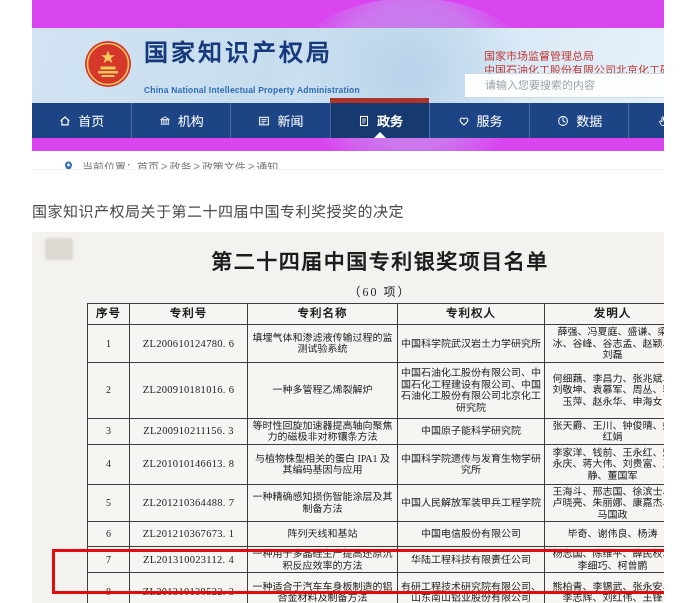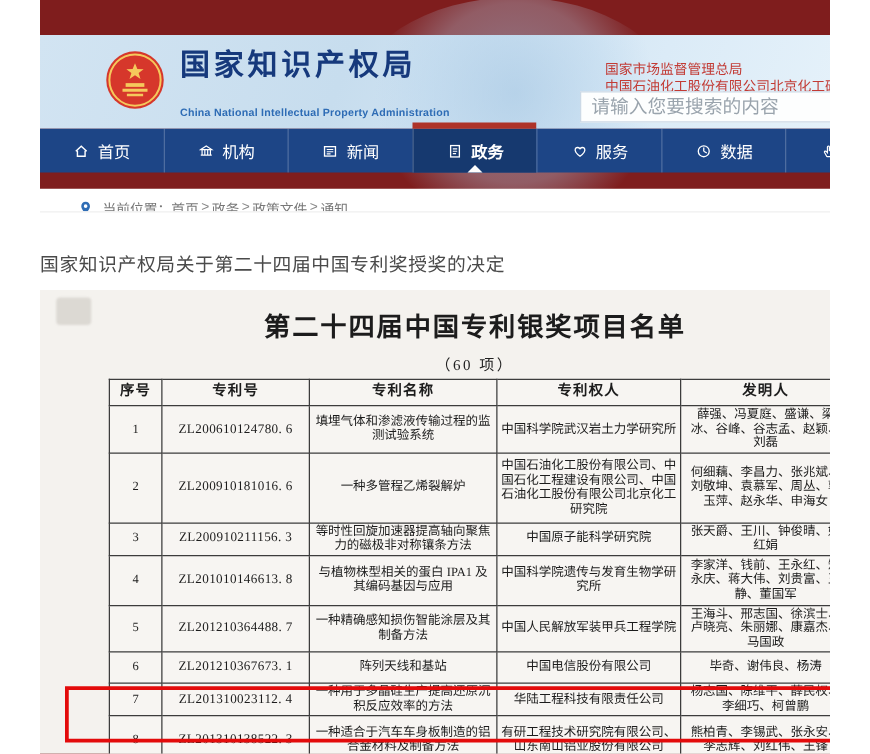--- a/index.html
+++ b/index.html
@@ -1,18 +1,18 @@
 <!DOCTYPE html>
 <html lang="zh-CN"><head>
 <meta charset="utf-8">
 <style>
   * { margin:0; padding:0; box-sizing:border-box; }
   html,body { background:#ffffff; }
   body { font-family:"Liberation Sans","DejaVu Sans",sans-serif; }
-  #page { position:relative; width:632px; height:603px; background:#7f1d1d; overflow:hidden; margin:0 auto; }
+  #page { position:relative; width:632px; height:603px; background:#d946ef; overflow:hidden; margin:0 auto; }
 
   
   .banner { position:absolute; top:28px; left:0; width:696px; height:75px;
     background:linear-gradient(110deg,#d2e4f2 0%,#c7ddee 35%,#dbebf7 70%,#e9f4fb 100%); }
   .banner .globe { position:absolute; left:250px; top:-30px; width:260px; height:170px; border-radius:50%;
     background:radial-gradient(circle at 50% 45%, rgba(160,195,225,.55) 0%, rgba(180,210,235,.35) 45%, rgba(210,230,245,0) 70%); }
   .logo-wrap { position:absolute; left:52px; top:10px; display:flex; align-items:flex-start; cursor:pointer; }
   .emblem { width:48px; height:48px; margin-top:2px; }
   .site-names { margin-left:12px; }
   .site-title { font-size:24px; font-weight:bold; color:#16397c; letter-spacing:3px; line-height:30px; }
@@ -23,22 +23,22 @@
   .top-links .tlink:nth-child(1) { color:#b05a4e; }
   .top-links .tlink:nth-child(3) { color:#4a6a8f; }
   .top-links .tlink:nth-child(5) { color:#c0564c; }
   .top-links .sep { width:1px; height:10px; background:#b9c8d6; margin:0 10px; }
 
   .related { position:absolute; left:432px; top:21px; font-size:11px; color:#c23b35; line-height:14px;margin-left:20px; }
   .related div { cursor:pointer; }
 
   .searchbox { position:absolute; left:432px; top:44.5px; width:237px; height:25px; background:#fdfefe;
     border:1px solid #ccd9e6; display:flex; align-items:stretch; }
-  .searchbox input { flex:1; border:none; outline:none; background:transparent; font-size:15px;
-    color:#555; padding:0 8px; font-family:"Liberation Sans","DejaVu Sans",sans-serif; }
+  .searchbox input { flex:1; border:none; outline:none; background:transparent; font-size:11px;
+    color:#555; padding:0 8px; font-family:"Liberation Sans","DejaVu Sans",sans-serif;margin-left:12px; }
   .searchbox input::placeholder { color:#9aa4ad; }
   .search-btn { width:30px; display:flex; align-items:center; justify-content:center;
     border-left:1px solid #dde6ee; cursor:pointer; }
 
   
   .nav { position:absolute; top:103px; left:0; width:696px; height:35px; background:#1d4586; display:flex; }
   .nav-item { flex:1; position:relative; display:flex; align-items:center; justify-content:center; gap:6px;
     color:#fff; font-size:13px; cursor:pointer; }
   .nav-item + .nav-item { border-left:1px solid rgba(255,255,255,.22); }
   .nav-item .nicon { display:flex; }

